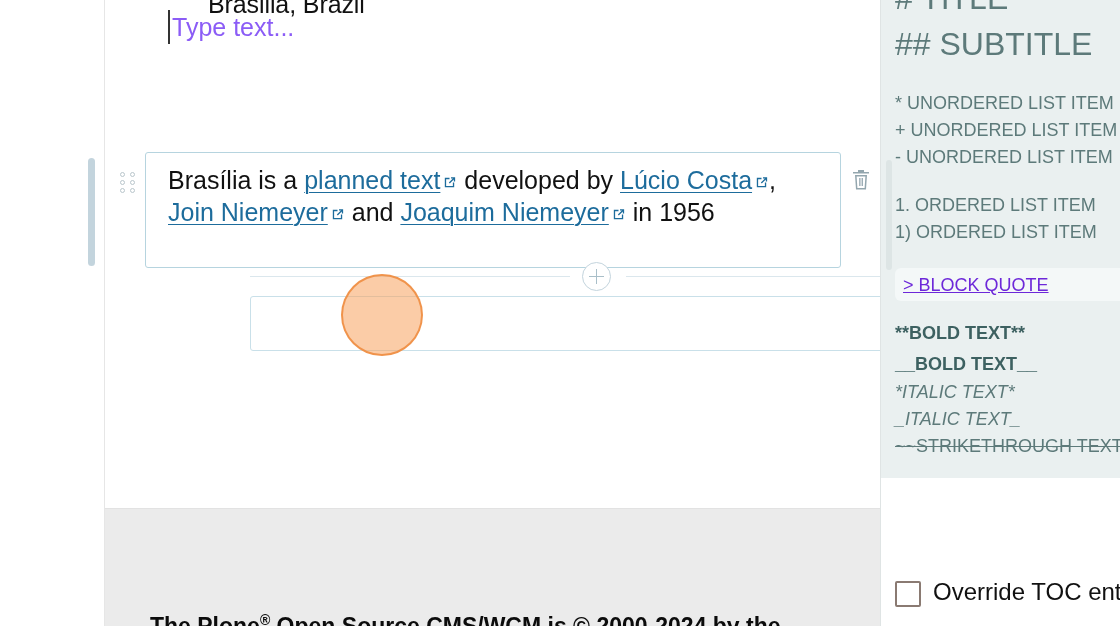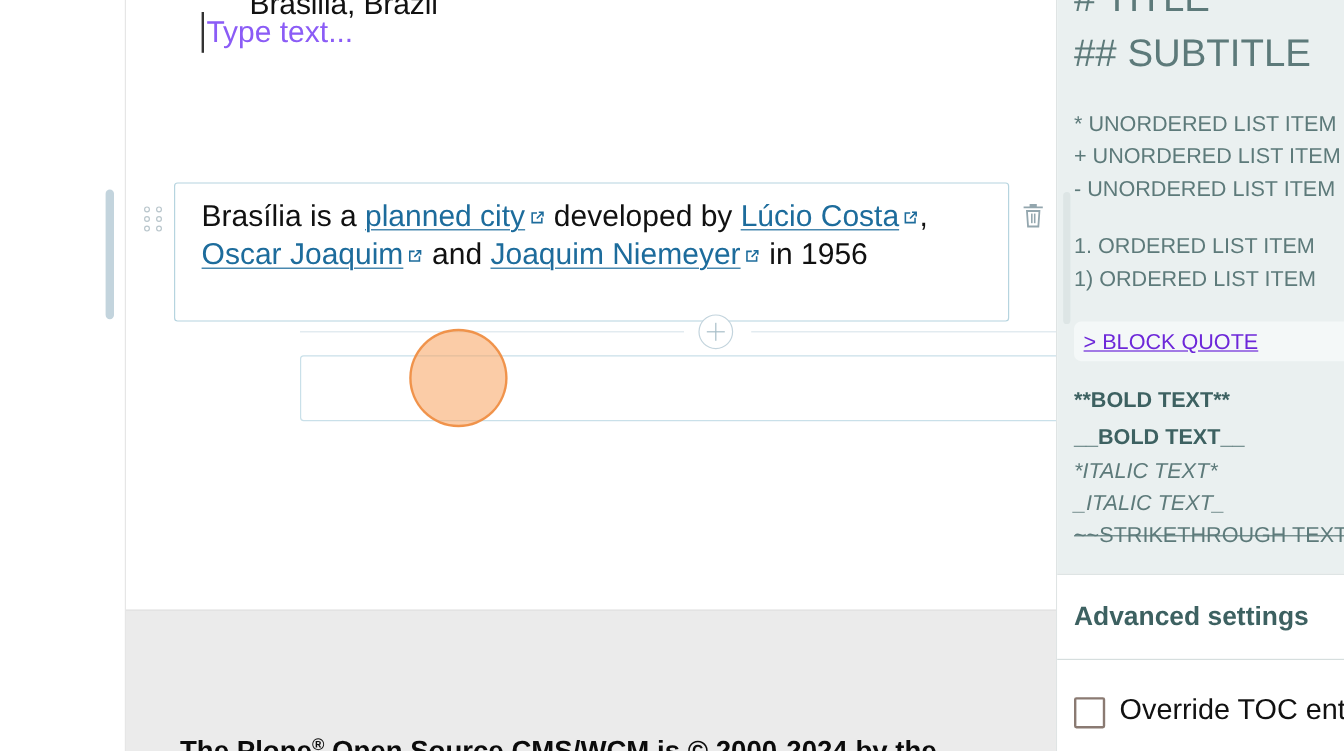--- a/index.html
+++ b/index.html
@@ -206,27 +206,27 @@
           <i></i>
           <i></i>
           <i></i>
           <i></i>
           <i></i>
       </div>
 
       <div class="block-box"></div>
 
       <div class="block-text">
-        <span>Brasília is a </span><a href="#"><span>planned city</span></a><span class="ext-icon"><svg width="15" height="15" viewBox="0 0 16 16">
+        <span>Brasília is a </span><a href="#"><span>planned text</span></a><span class="ext-icon"><svg width="15" height="15" viewBox="0 0 16 16">
               <path d="M3 3h5v1.4H4.4v7.2h7.2V8H13v5H3z" fill="#1d6c9c"></path>
               <path d="M9.6 2.4H14v4.4h-1.4V4.8l-4.3 4.3-1-1 4.3-4.3H9.6z" fill="#1d6c9c"></path>
             </svg></span><span> developed by </span><a href="#"><span>Lúcio Costa</span></a><span class="ext-icon"><svg width="15" height="15" viewBox="0 0 16 16">
               <path d="M3 3h5v1.4H4.4v7.2h7.2V8H13v5H3z" fill="#1d6c9c"></path>
               <path d="M9.6 2.4H14v4.4h-1.4V4.8l-4.3 4.3-1-1 4.3-4.3H9.6z" fill="#1d6c9c"></path>
-            </svg></span><span>, </span><a href="#"><span>Oscar Joaquim</span></a><span class="ext-icon"><svg width="15" height="15" viewBox="0 0 16 16">
+            </svg></span><span>, </span><a href="#"><span>Join Niemeyer</span></a><span class="ext-icon"><svg width="15" height="15" viewBox="0 0 16 16">
               <path d="M3 3h5v1.4H4.4v7.2h7.2V8H13v5H3z" fill="#1d6c9c"></path>
               <path d="M9.6 2.4H14v4.4h-1.4V4.8l-4.3 4.3-1-1 4.3-4.3H9.6z" fill="#1d6c9c"></path>
             </svg></span><span> and </span><a href="#"><span>Joaquim Niemeyer</span></a><span class="ext-icon"><svg width="15" height="15" viewBox="0 0 16 16">
               <path d="M3 3h5v1.4H4.4v7.2h7.2V8H13v5H3z" fill="#1d6c9c"></path>
               <path d="M9.6 2.4H14v4.4h-1.4V4.8l-4.3 4.3-1-1 4.3-4.3H9.6z" fill="#1d6c9c"></path>
             </svg></span><span> in 1956</span>
       </div>
 
       <div class="trash-btn">
         <svg width="22" height="24" viewBox="0 0 22 24">
@@ -274,23 +274,20 @@
         <span>&gt; BLOCK QUOTE</span>
       </div>
 
       <div class="cs-line cs-b1">**BOLD TEXT**</div>
       <div class="cs-line cs-b2">__BOLD TEXT__</div>
       <div class="cs-line cs-i1">*ITALIC TEXT*</div>
       <div class="cs-line cs-i2">_ITALIC TEXT_</div>
       <div class="cs-line cs-s1">~~STRIKETHROUGH TEXT~~</div>
     </div>
 
-    <div class="adv-header">
-      <span>Advanced settings</span>
-    </div>
 
     <div class="toc-row">
       <div class="toc-box"></div>
       <div class="toc-label">Override TOC entry</div>
     </div>
   </div>
 
 </div>
 
 </body></html>

